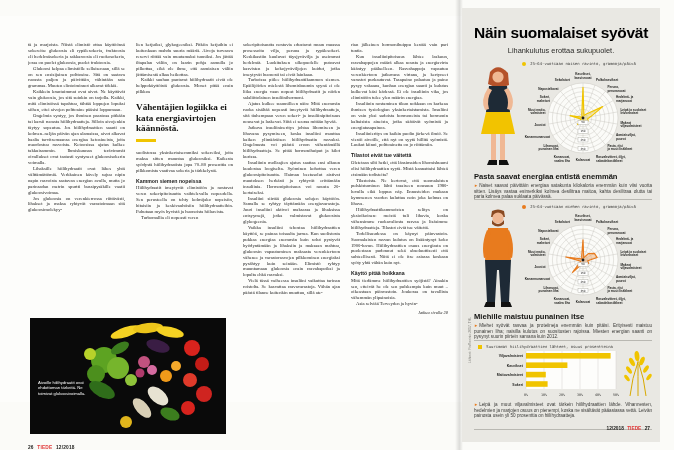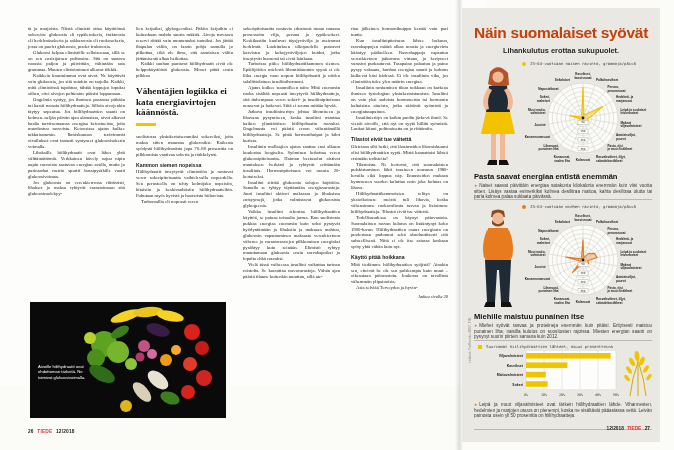--- a/index.html
+++ b/index.html
@@ -3,21 +3,21 @@
 <meta charset="utf-8">
 <style>
   html,body{margin:0;padding:0;}
   body{
     width:674px;height:450px;position:relative;overflow:hidden;
     background:#fbfbf8;
     font-family:"Liberation Sans",sans-serif;
     color:#1d1d1b;
   }
   
-  .left-page{position:absolute;left:0;top:0;width:458px;height:386px;background:#fdfdfb;padding-left:28px;}
+  .left-page{position:absolute;left:0;top:16px;width:458px;height:386px;background:#fdfdfb;padding-left:28px;}
   .fold{position:absolute;left:455px;top:0;width:8px;height:450px;
     background:linear-gradient(to right,rgba(0,0,0,0),rgba(0,0,0,.12) 55%,rgba(0,0,0,0));}
   .col{position:absolute;top:26px;width:97px;overflow:hidden;
     font-family:"Liberation Serif",serif;font-size:4.7px;line-height:5.9px;
     text-align:justify;color:#222;}
   .col-1{left:28px;height:272px;}
   .col-2{left:136px;height:272px;}
   .col-3{left:243px;height:392px;}
   .col-4{left:351px;height:392px;}
   .body-para{margin:0;}
@@ -32,23 +32,23 @@
   .photo{position:absolute;left:30px;top:302px;width:196px;height:116px;background:#0a0a0a;}
   .photo svg{display:block;}
   .photo-caption{position:absolute;left:8px;top:62px;width:58px;
     color:#fff;font-family:"Liberation Sans",sans-serif;font-size:4.2px;line-height:5.4px;}
   .footer{position:absolute;top:429px;font-size:4.8px;font-weight:bold;letter-spacing:.2px;}
   .footer-left{left:28px;}
   .brand{color:var(--brand-red);margin:0 2px;}
   
   .right-page{position:absolute;left:462px;top:8px;width:198px;height:434px;background:#e9e8e3;}
   .ig-title{position:absolute;left:0;top:16px;width:198px;text-align:center;
-    font-size:15.5px;font-weight:bold;letter-spacing:-.3px;color:#c2410c;}
+    font-size:15.5px;font-weight:bold;letter-spacing:-.3px;color:#000000;}
   .ig-subtitle{position:absolute;left:0;top:38px;width:198px;text-align:center;
-    font-size:7.4px;color:#2a2a28;font-weight:bold;}
+    font-size:7.4px;color:#2a2a28;}
   .legend{position:absolute;font-family:"DejaVu Sans Mono",monospace;
     font-size:3.9px;color:#3c3c3a;white-space:nowrap;}
   .legend .dot{display:inline-block;width:4px;height:4px;border-radius:50%;
     vertical-align:middle;margin-right:2px;}
   .legend .dot.square{border-radius:0;}
   .legend-women{left:60px;top:53px;}
   .legend-men{left:60px;top:196px;}
   .legend-bars{left:16px;top:336px;}
   .figure{position:absolute;}
   .figure-woman{left:14px;top:58px;}

